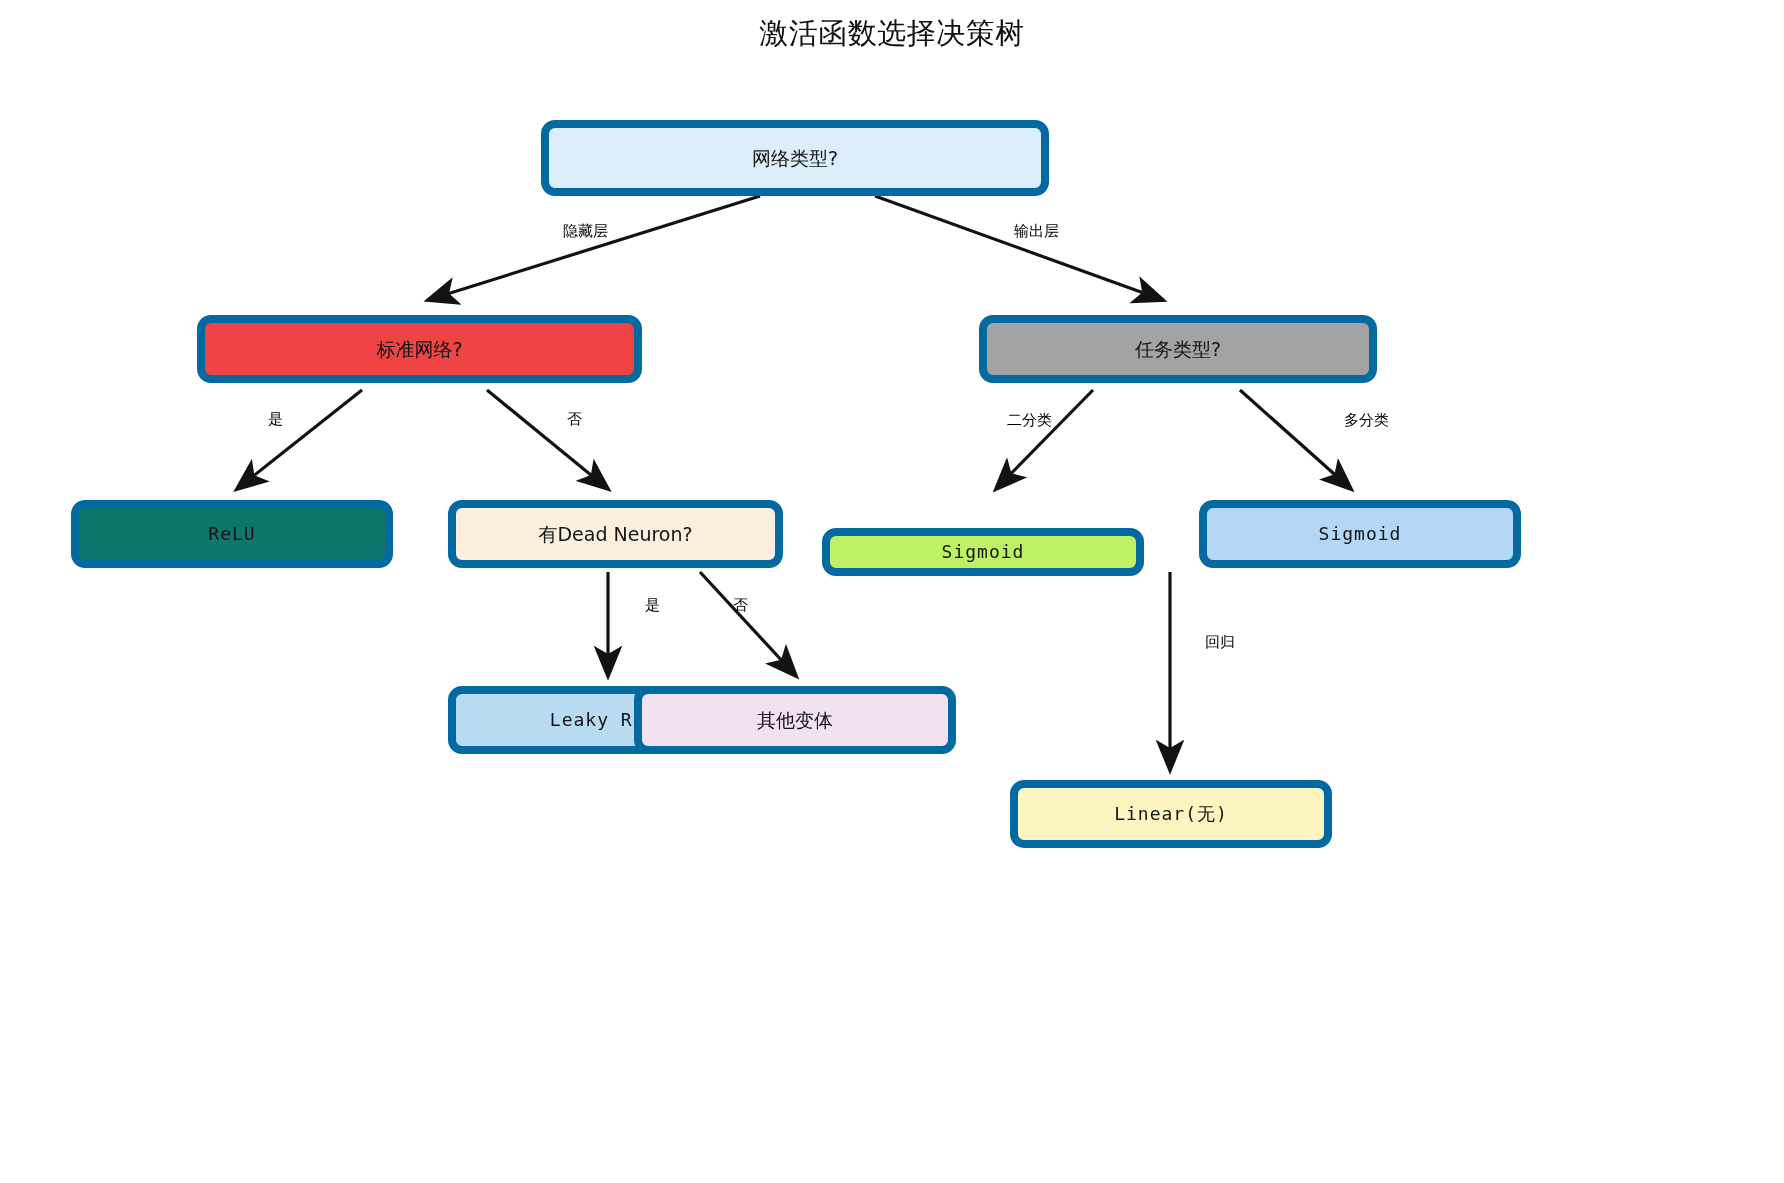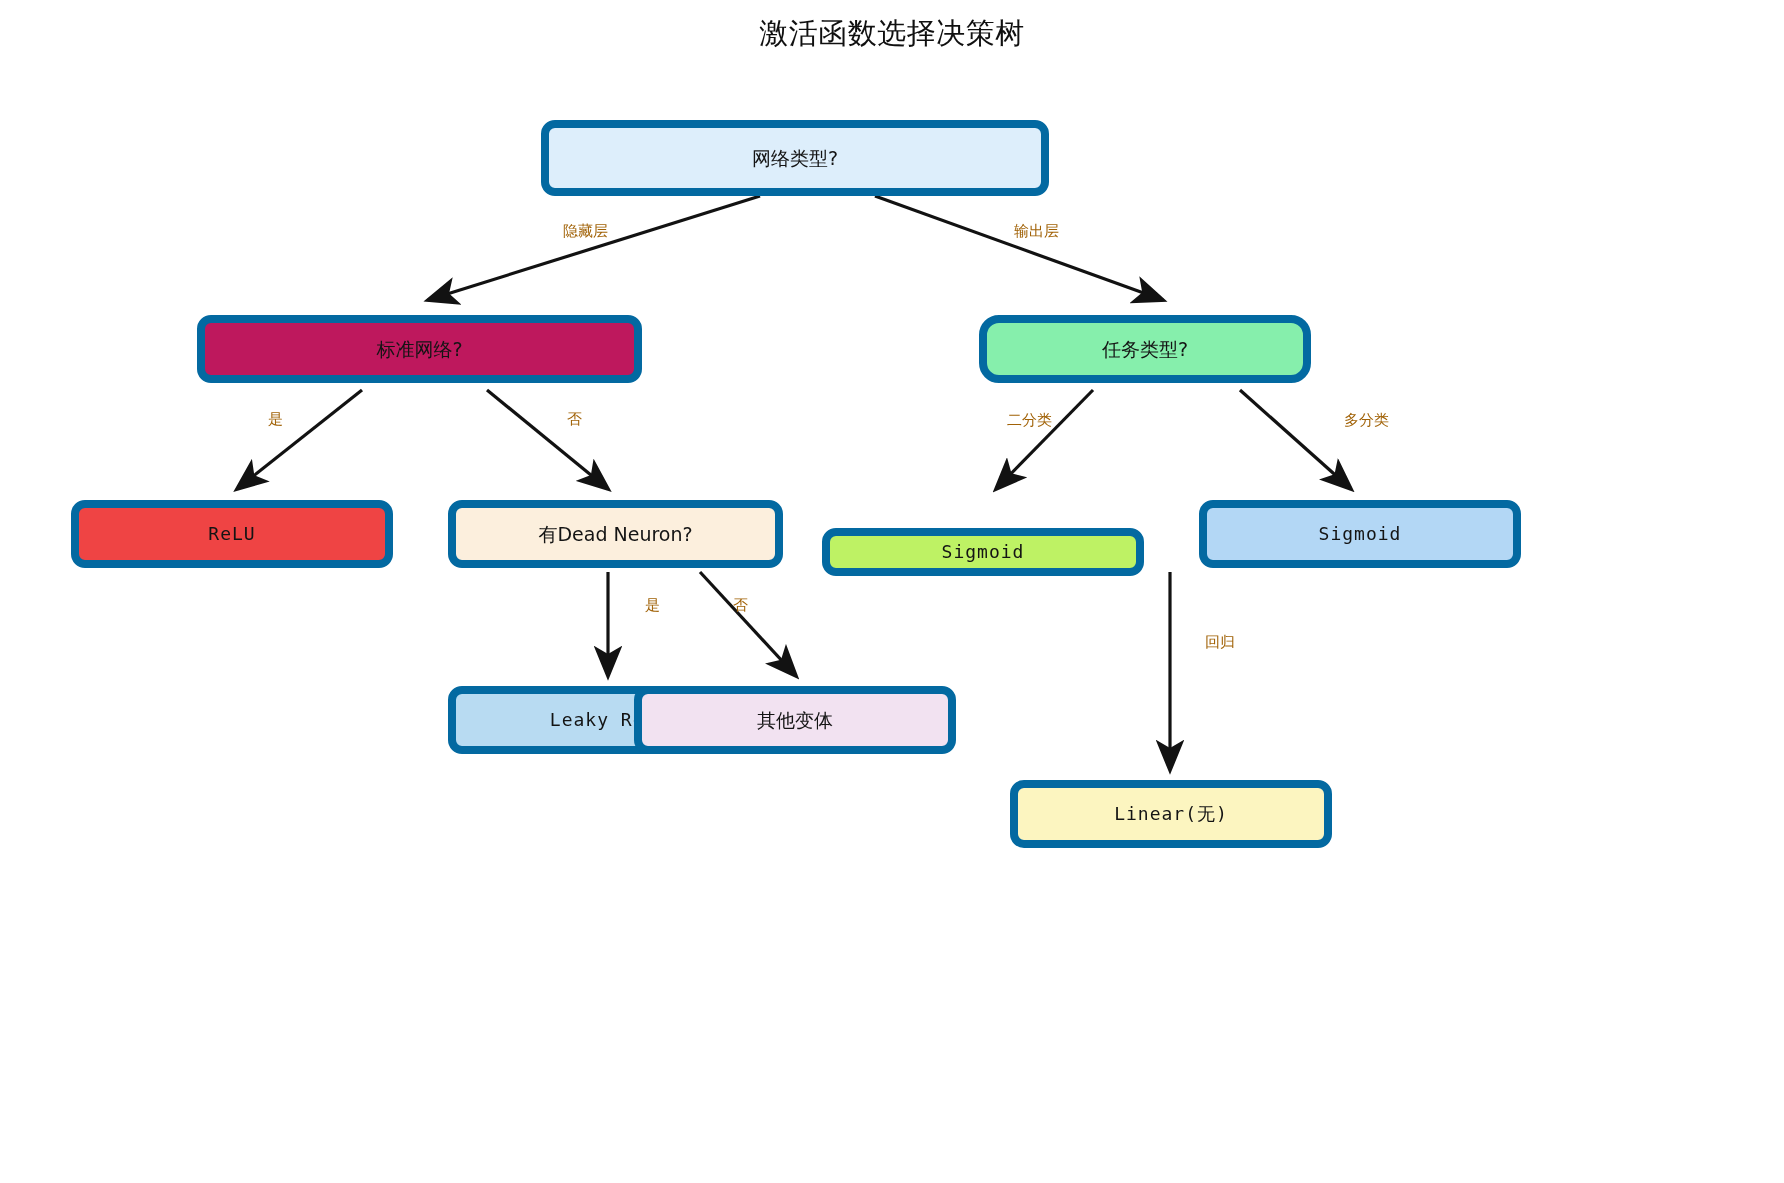--- a/index.html
+++ b/index.html
@@ -44,21 +44,21 @@
   }
   .node.mono {
     font-family: "DejaVu Sans Mono", "Liberation Mono", monospace;
     font-size: 18px;
     letter-spacing: 1px;
   }
   .edge-label {
     position: absolute;
     font-family: "DejaVu Sans", "Liberation Sans", sans-serif;
     font-size: 15px;
-    color: #a16207;
+    color: #000000;
     white-space: nowrap;
   }
   svg#wires {
     position: absolute;
     left: 0;
     top: 0;
     width: 1784px;
     height: 1183px;
     pointer-events: none;
   }
@@ -84,23 +84,23 @@
         <line x1="1093" y1="390" x2="996" y2="489" marker-end="url(#arrowhead)"></line>
         <line x1="1240" y1="390" x2="1351" y2="489" marker-end="url(#arrowhead)"></line>
         <line x1="608" y1="572" x2="608" y2="676" marker-end="url(#arrowhead)"></line>
         <line x1="700" y1="572" x2="796" y2="676" marker-end="url(#arrowhead)"></line>
         <line x1="1170" y1="572" x2="1170" y2="770" marker-end="url(#arrowhead)"></line>
       </g>
   </svg>
 
   <div id="node-layer">
       <div class="node cjk" style="left: 541px; top: 120px; width: 508px; height: 76px; background: rgb(221, 238, 251);">网络类型?</div>
-      <div class="node cjk" style="left: 197px; top: 315px; width: 445px; height: 68px; background: #be185d;">标准网络?</div>
-      <div class="node cjk" style="left: 979px; top: 315px; width: 332px; height: 68px; background: #86efac; border-radius: 20px;">任务类型?</div>
-      <div class="node mono" style="left: 71px; top: 500px; width: 322px; height: 68px; background: #ef4444;">ReLU</div>
+      <div class="node cjk" style="left: 197px; top: 315px; width: 445px; height: 68px; background: #ef4444;">标准网络?</div>
+      <div class="node cjk" style="left: 979px; top: 315px; width: 398px; height: 68px; background: #a3a3a3;">任务类型?</div>
+      <div class="node mono" style="left: 71px; top: 500px; width: 322px; height: 68px; background: #0f766e;">ReLU</div>
       <div class="node cjk" style="left: 448px; top: 500px; width: 335px; height: 68px; background: rgb(252, 239, 221);">有Dead Neuron?</div>
       <div class="node mono" style="left: 822px; top: 528px; width: 322px; height: 48px; background: #bef264;">Sigmoid</div>
       <div class="node mono" style="left: 1199px; top: 500px; width: 322px; height: 68px; background: rgb(179, 215, 245);">Sigmoid</div>
       <div class="node mono" style="left: 448px; top: 686px; width: 322px; height: 68px; background: rgb(184, 219, 242);">Leaky ReLU</div>
       <div class="node cjk" style="left: 634px; top: 686px; width: 322px; height: 68px; background: rgb(242, 226, 241);">其他变体</div>
       <div class="node mono" style="left: 1010px; top: 780px; width: 322px; height: 68px; background: rgb(252, 245, 192);">Linear(无)</div>
     </div>
   <div id="edge-label-layer">
       <div class="edge-label" style="left: 563px; top: 222px;">隐藏层</div>
       <div class="edge-label" style="left: 1014px; top: 222px;">输出层</div>

